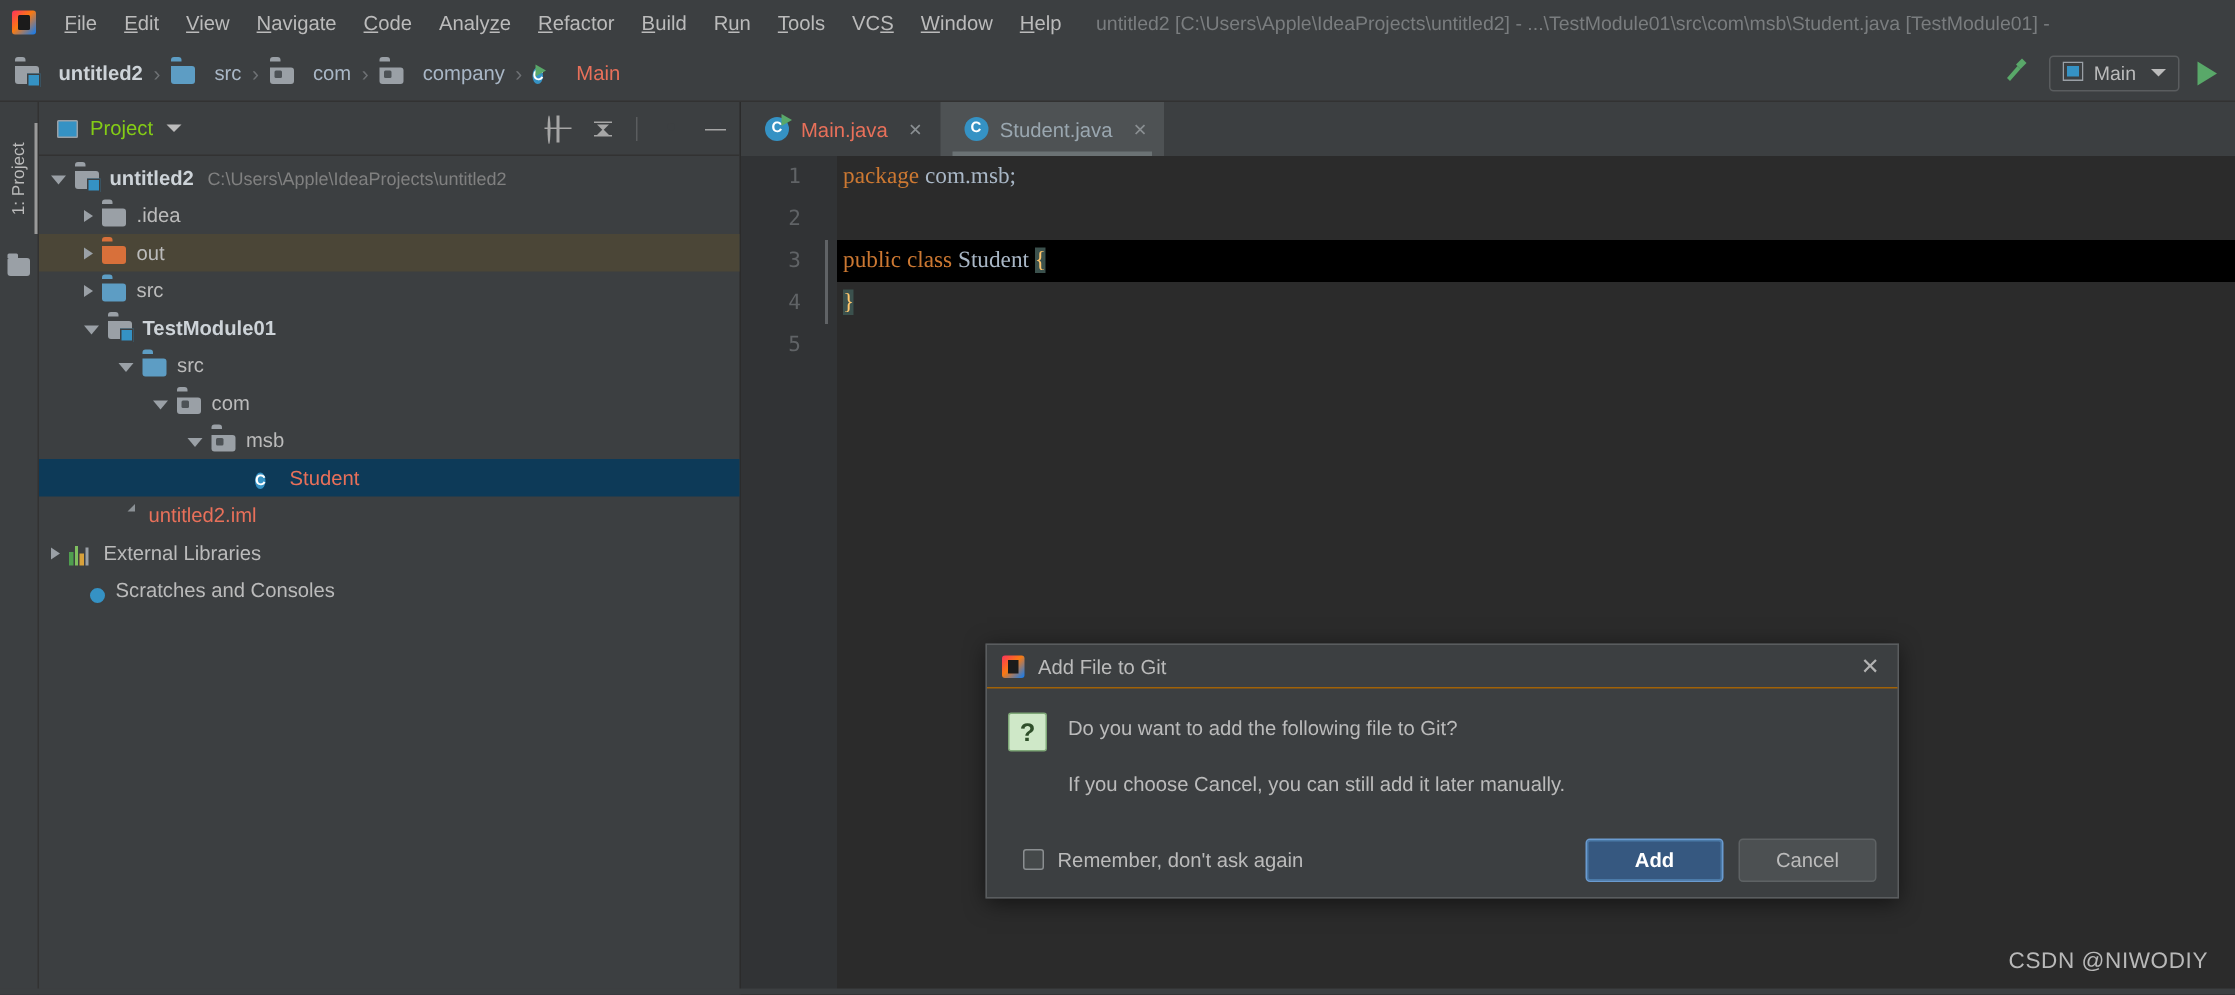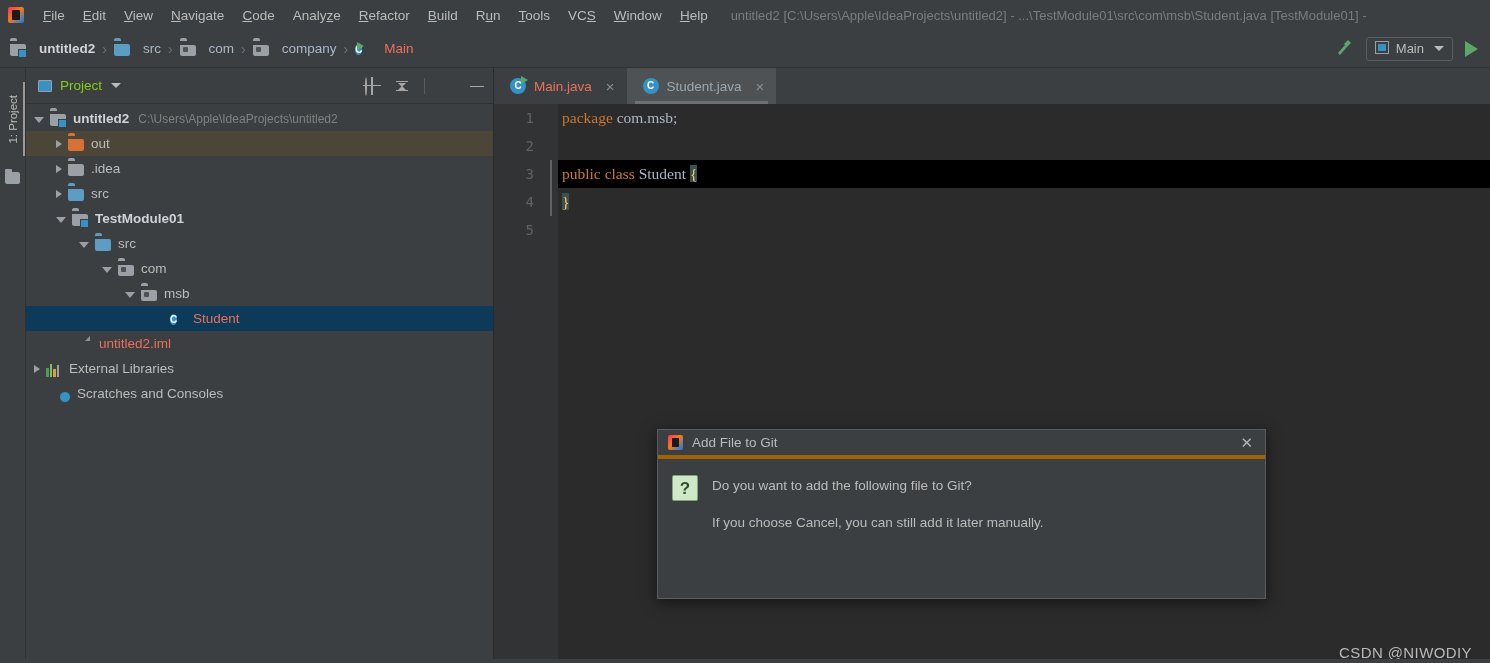--- a/index.html
+++ b/index.html
@@ -278,21 +278,21 @@
   }
 
   
   .dialog {
     position: absolute; left: 657px; top: 429px; width: 609px; height: 170px;
     background: #3c3f41; border: 1px solid #5a5d5f;
     box-shadow: 0 3px 14px rgba(0,0,0,0.55);
   }
   .dlg-head {
     height: 29px; display: flex; align-items: center; padding: 0 8px 0 10px;
-    border-bottom: 4px solid #a16207;
+    border-bottom: 1px solid #a16207;
   }
   .dlg-logo {
     width: 15px; height: 15px; margin-right: 9px; position: relative; flex: none;
     background: linear-gradient(135deg,#fe315d 0%,#f97a12 45%,#087cfa 100%); border-radius: 2px;
   }
   .dlg-logo::after {
     content: ""; position: absolute; left: 4px; top: 3px; width: 7px; height: 9px; background: #1b1b1b;
   }
   .dlg-title { color: #bbbbbb; font-size: 13.5px; }
   .dlg-close { margin-left: auto; color: #b2b2b2; font-size: 15px; padding: 0 4px; }
@@ -318,21 +318,21 @@
     display: flex; align-items: center; justify-content: center; cursor: default;
   }
   .btn.primary {
     background: #365880; color: #ffffff; font-weight: bold; border: 1px solid #6a9bd0;
     box-shadow: 0 0 0 1px #4b7aa8 inset;
   }
   .btn.secondary { background: #4c5052; color: #bbbbbb; border: 1px solid #5e6264; }
 
   
   .watermark {
-    position: absolute; right: 18px; bottom: 2px; color: #b9b9b9; font-size: 15px;
+    position: absolute; right: 18px; bottom: 14px; color: #b9b9b9; font-size: 15px;
     letter-spacing: 0.4px;
   }
   .bottom-strip {
     position: absolute; left: 0; bottom: 0; width: 1490px; height: 4px; background: #3c3f41;
   }
 </style>
 </head>
 <body>
 
 <div id="app">
@@ -440,34 +440,34 @@
 
       <div class="tree-row" style="padding-left:8px;">
         <span class="arrow open"></span>
         <span class="t-ico">
             <span class="ic-folder grey module" style="display:block;width:16px;"></span>
           </span>
         <span class="t-lbl bold">untitled2</span>
         <span class="t-path">C:\Users\Apple\IdeaProjects\untitled2</span>
       </div>
 
+      <div class="tree-row" style="padding-left:30px;">
+        <span class="arrow"></span>
+        <span class="t-ico">
+            <span class="ic-folder grey" style="display:block;width:16px;"></span>
+          </span>
+        <span class="t-lbl">.idea</span>
+      </div>
+
       <div class="tree-row hover" style="padding-left:30px;">
         <span class="arrow"></span>
         <span class="t-ico">
             <span class="ic-folder orange" style="display:block;width:16px;"></span>
           </span>
         <span class="t-lbl">out</span>
-      </div>
-
-      <div class="tree-row" style="padding-left:30px;">
-        <span class="arrow"></span>
-        <span class="t-ico">
-            <span class="ic-folder grey" style="display:block;width:16px;"></span>
-          </span>
-        <span class="t-lbl">.idea</span>
       </div>
 
       <div class="tree-row" style="padding-left:30px;">
         <span class="arrow"></span>
         <span class="t-ico">
             <span class="ic-folder" style="display:block;width:16px;"></span>
           </span>
         <span class="t-lbl">src</span>
       </div>
 
@@ -575,17 +575,27 @@
       <span class="dlg-title">Add File to Git</span>
       <span class="dlg-close">✕</span>
     </div>
     <div class="dlg-body">
       <span class="q-icon">?</span>
       <div>
         <div class="dlg-msg">Do you want to add the following file to Git?</div>
       </div>
     </div>
     <div class="dlg-note">If you choose Cancel, you can still add it later manually.</div>
+    <div class="dlg-foot">
+      <label class="cbx-wrap">
+        <span class="cbx"></span>
+        <span>Remember, don't ask again</span>
+      </label>
+      <div class="dlg-btns">
+        <div class="btn primary">Add</div>
+        <div class="btn secondary">Cancel</div>
+      </div>
+    </div>
   </div>
 
   <div class="watermark">CSDN @NIWODIY</div>
   <div class="bottom-strip"></div>
 </div>
 
 </body></html>

